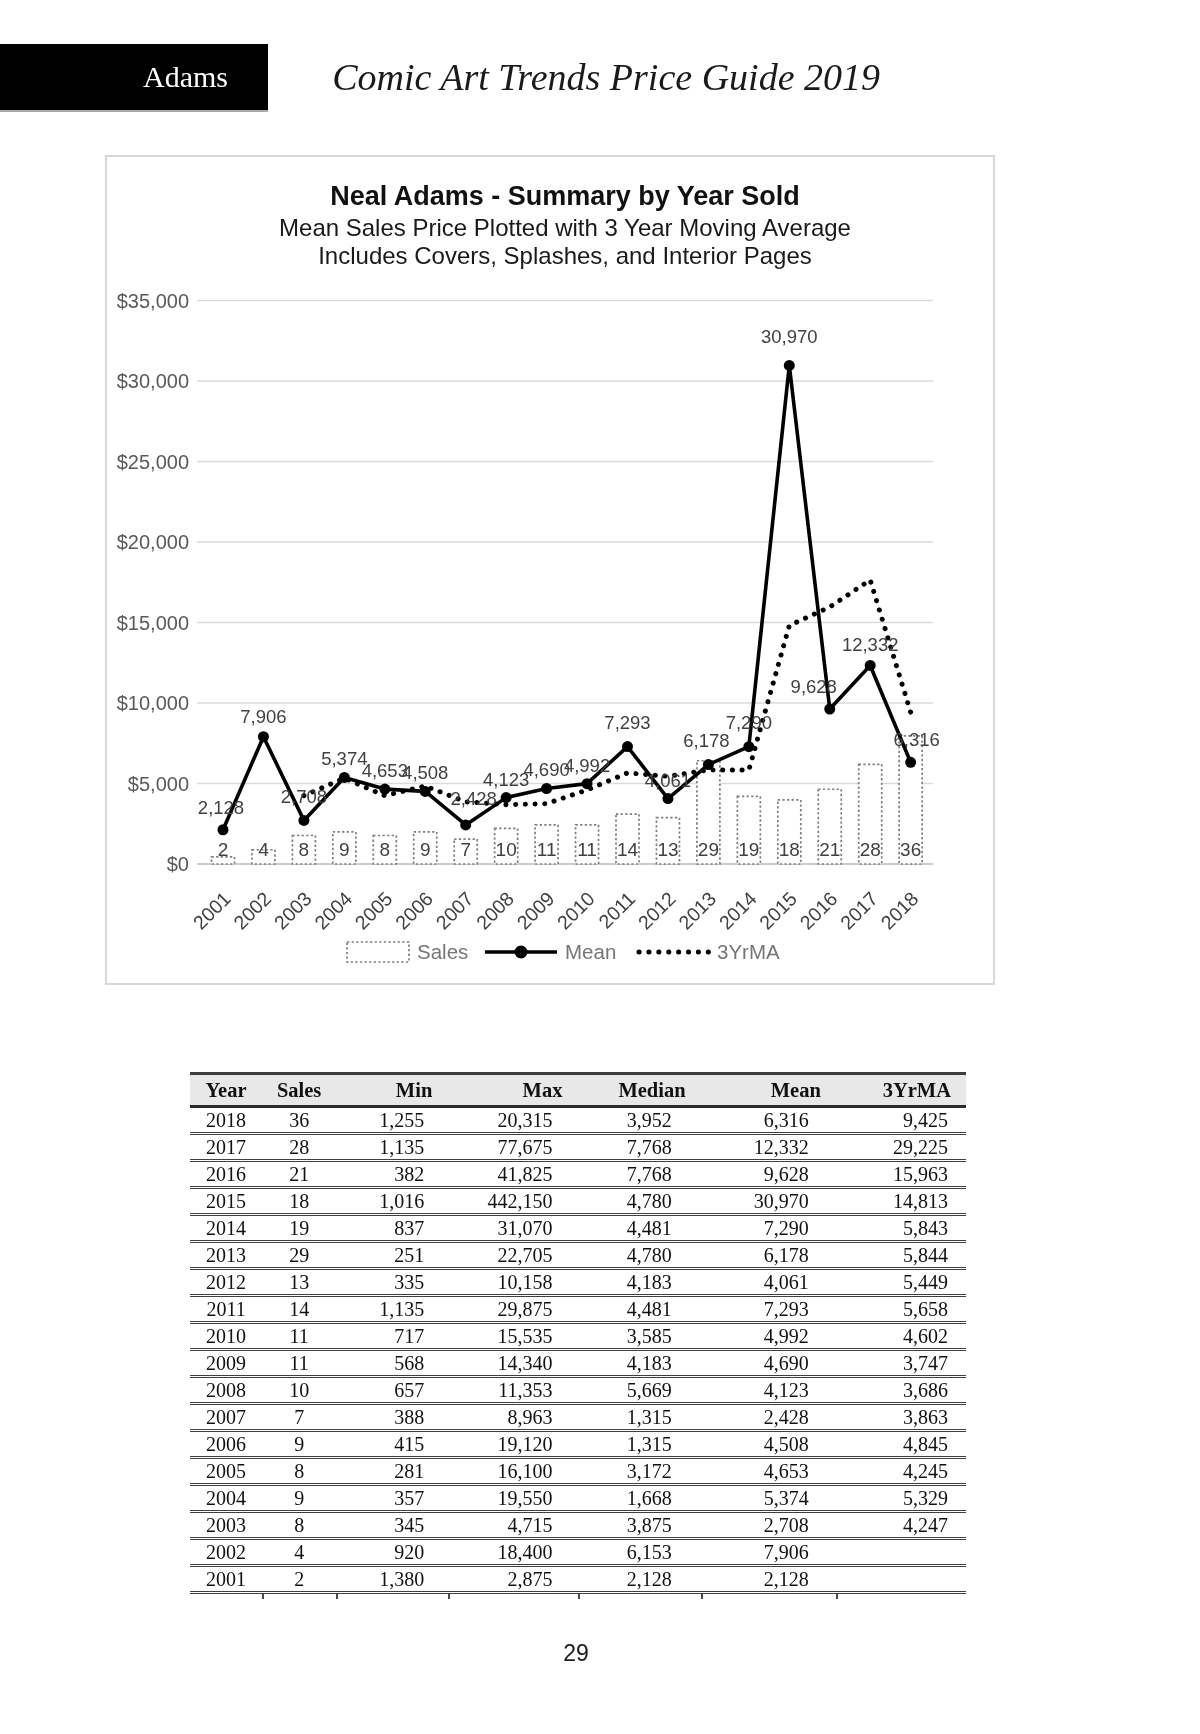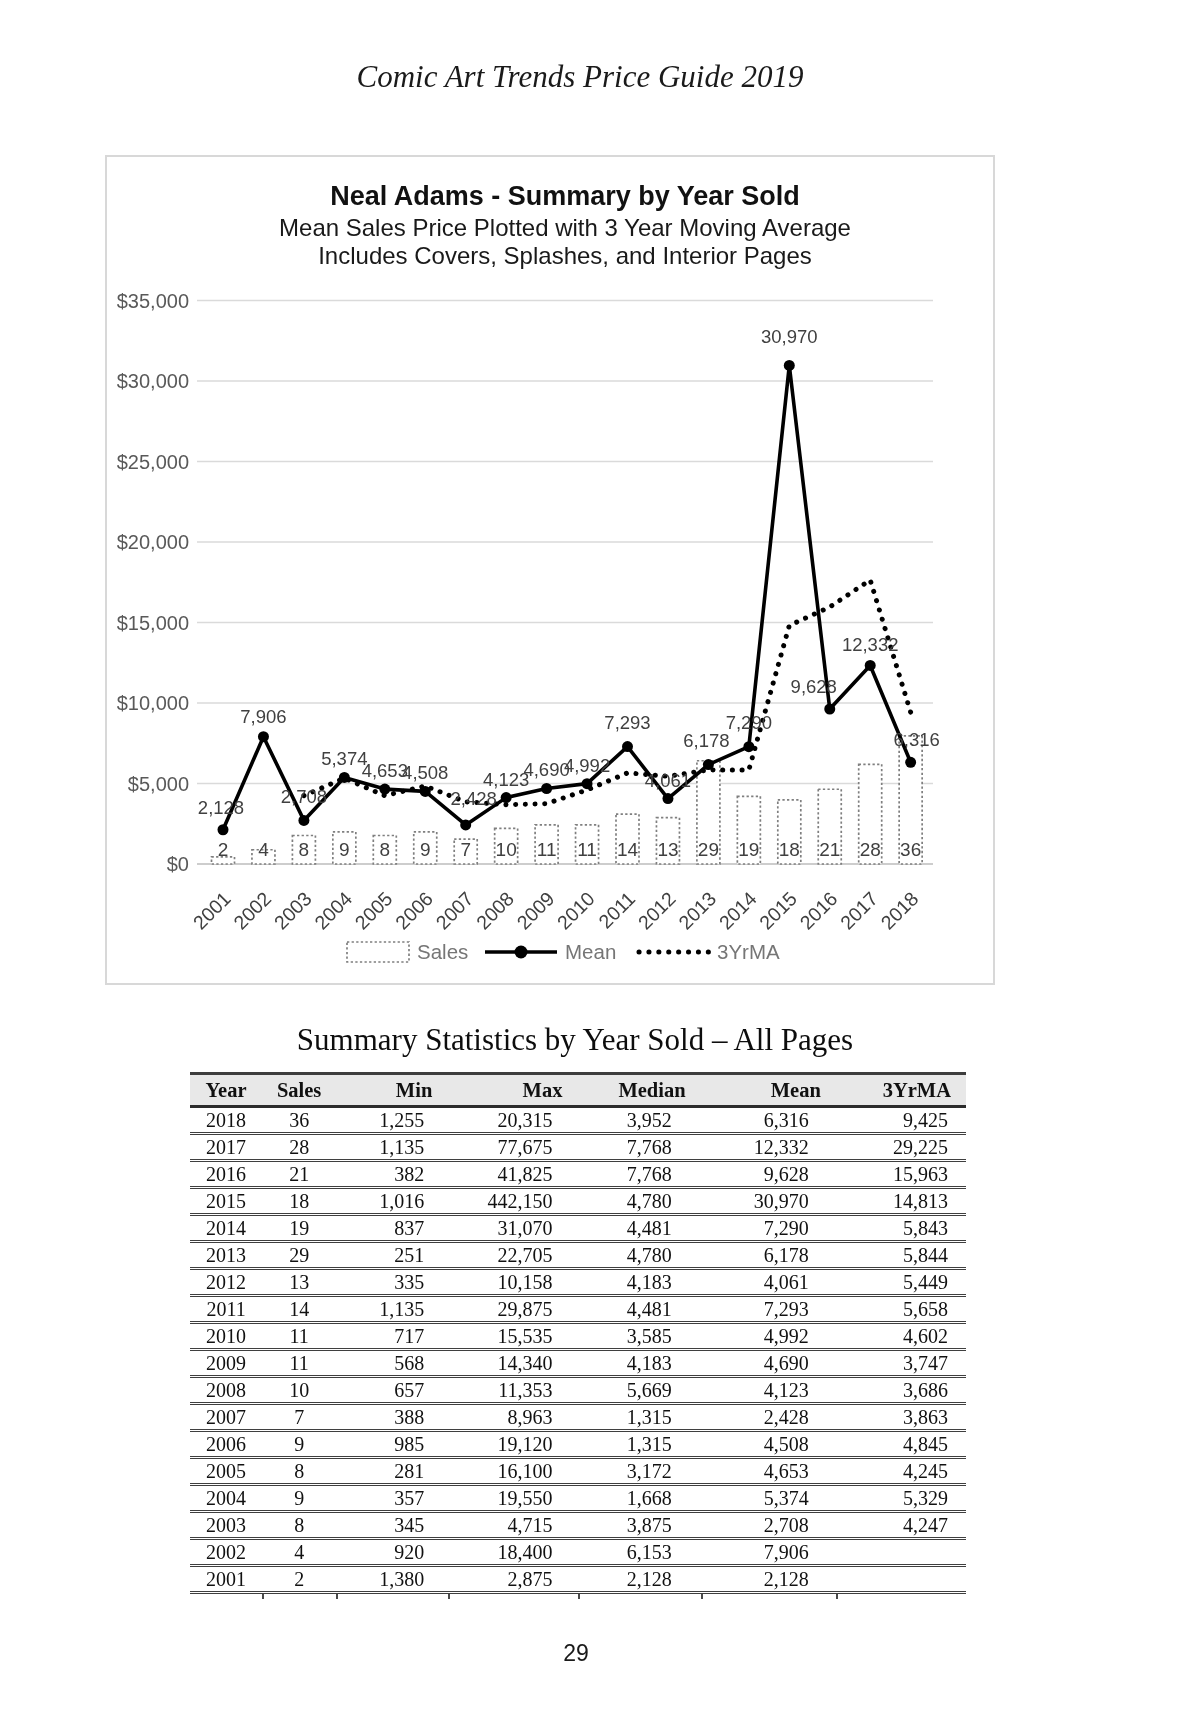--- a/index.html
+++ b/index.html
@@ -3,22 +3,22 @@
 <meta charset="utf-8">
 <style>
   html,body{margin:0;padding:0;background:#ffffff;}
   .page{position:relative;width:1200px;height:1734px;background:#fff;overflow:hidden;
         font-family:"Liberation Sans",sans-serif;}
   .artist-tab{position:absolute;left:0;top:44px;width:268px;height:66px;background:#000;
         border-bottom:2px solid #a9a9a9;}
   .artist-tab span{position:absolute;right:40px;top:0;line-height:66px;color:#fff;
         font-family:"Liberation Serif",serif;font-size:30px;}
   .book-title{position:absolute;left:280px;top:44px;width:600px;height:66px;line-height:66px;
-        text-align:center;font-family:"Liberation Serif",serif;font-style:italic;
-        font-size:31px;color:#1a1a1a;}
+        text-align:right;font-family:"Liberation Serif",serif;font-style:italic;
+        font-size:38px;color:#1a1a1a;}
   .chart-panel{position:absolute;left:105px;top:155px;width:890px;height:830px;
         border:2px solid #d8d8d8;background:#fff;box-sizing:border-box;}
   .table-title{position:absolute;left:95px;top:1022px;width:960px;text-align:center;
         font-family:"Liberation Serif",serif;font-size:31px;color:#0d0d0d;line-height:36px;}
   table.stats{position:absolute;left:190px;top:1072px;width:776px;border-collapse:collapse;
         table-layout:fixed;font-family:"Liberation Serif",serif;color:#111;}
   table.stats th{background:#e8e8e8;border-top:3px solid #3d3d3d;border-bottom:3px solid #2c2c2c;
         font-size:20.5px;font-weight:bold;height:30px;padding:0;}
   table.stats td{height:24px;line-height:24px;border-bottom:3px double #3f3f3f;
         font-size:20px;padding:0;}
@@ -26,20 +26,23 @@
   .a-right{text-align:right;}
   .col-tick{position:absolute;width:2px;height:5px;background:#4a4a4a;}
   .page-number{position:absolute;left:476px;top:1640px;width:200px;text-align:center;
         font-size:23px;color:#1a1a1a;}
 </style>
 </head>
 <body>
 
 <div class="page">
 
+  <div class="artist-tab">
+    <span>Adams</span>
+  </div>
 
   <div class="book-title">Comic Art Trends Price Guide 2019</div>
 
   <div class="chart-panel">
     <svg id="chart-svg" width="886" height="826" viewBox="0 0 886 826">
         <g>
           <text x="458" y="48" text-anchor="middle" font-size="27" font-weight="bold" fill="#111" font-family="Liberation Sans, sans-serif">Neal Adams - Summary by Year Sold</text>
           <text x="458" y="79" text-anchor="middle" font-size="24" fill="#191919" font-family="Liberation Sans, sans-serif">Mean Sales Price Plotted with 3 Year Moving Average</text>
           <text x="458" y="107" text-anchor="middle" font-size="24" fill="#191919" font-family="Liberation Sans, sans-serif">Includes Covers, Splashes, and Interior Pages</text>
         </g>
@@ -168,21 +171,20 @@
           <text x="310" y="802" font-size="20.5" fill="#767676">Sales</text>
           <line x1="378" x2="450" y1="795" y2="795" stroke="#000" stroke-width="3.6"></line>
           <circle cx="414" cy="795" r="6.5" fill="#000"></circle>
           <text x="458" y="802" font-size="20.5" fill="#767676">Mean</text>
           <line x1="532" x2="602" y1="795" y2="795" stroke="#000" stroke-width="5" stroke-dasharray="0.1 9.8" stroke-linecap="round"></line>
           <text x="610" y="802" font-size="20.5" fill="#767676">3YrMA</text>
         </g>
       </svg>
   </div>
 
-  <div class="table-title">Summary Statistics by Year Sold – All Pages</div>
 
   <table class="stats" id="stats-table">
     <colgroup>
         <col style="width: 72px;">
         <col style="width: 74px;">
         <col style="width: 112px;">
         <col style="width: 130px;">
         <col style="width: 123px;">
         <col style="width: 135px;">
         <col style="width: 129px;">
@@ -303,21 +305,21 @@
           <td class="a-center">7</td>
           <td class="a-right" style="padding-right: 24px;">388</td>
           <td class="a-right" style="padding-right: 26px;">8,963</td>
           <td class="a-right" style="padding-right: 30px;">1,315</td>
           <td class="a-right" style="padding-right: 28px;">2,428</td>
           <td class="a-right" style="padding-right: 18px;">3,863</td>
         </tr>
         <tr>
           <td class="a-center">2006</td>
           <td class="a-center">9</td>
-          <td class="a-right" style="padding-right: 24px;">985</td>
+          <td class="a-right" style="padding-right: 24px;">415</td>
           <td class="a-right" style="padding-right: 26px;">19,120</td>
           <td class="a-right" style="padding-right: 30px;">1,315</td>
           <td class="a-right" style="padding-right: 28px;">4,508</td>
           <td class="a-right" style="padding-right: 18px;">4,845</td>
         </tr>
         <tr>
           <td class="a-center">2005</td>
           <td class="a-center">8</td>
           <td class="a-right" style="padding-right: 24px;">281</td>
           <td class="a-right" style="padding-right: 26px;">16,100</td>

